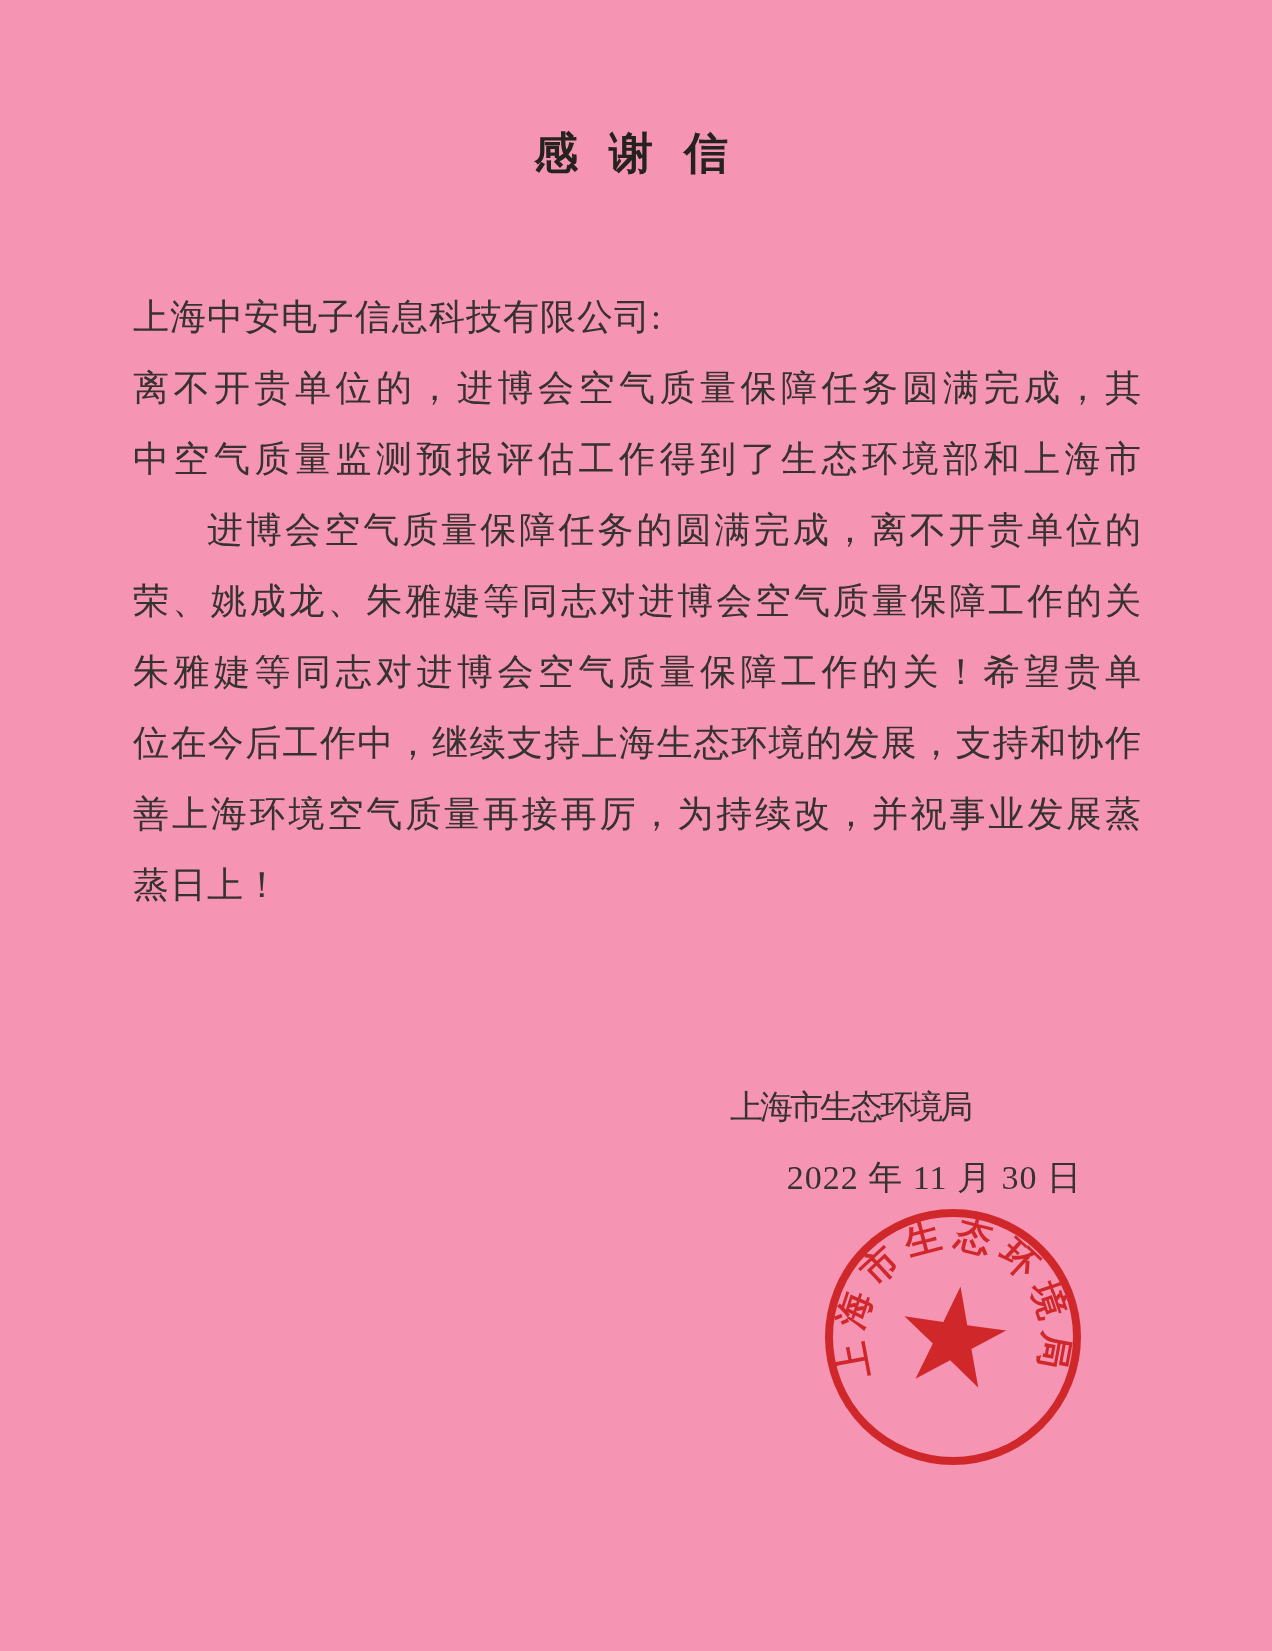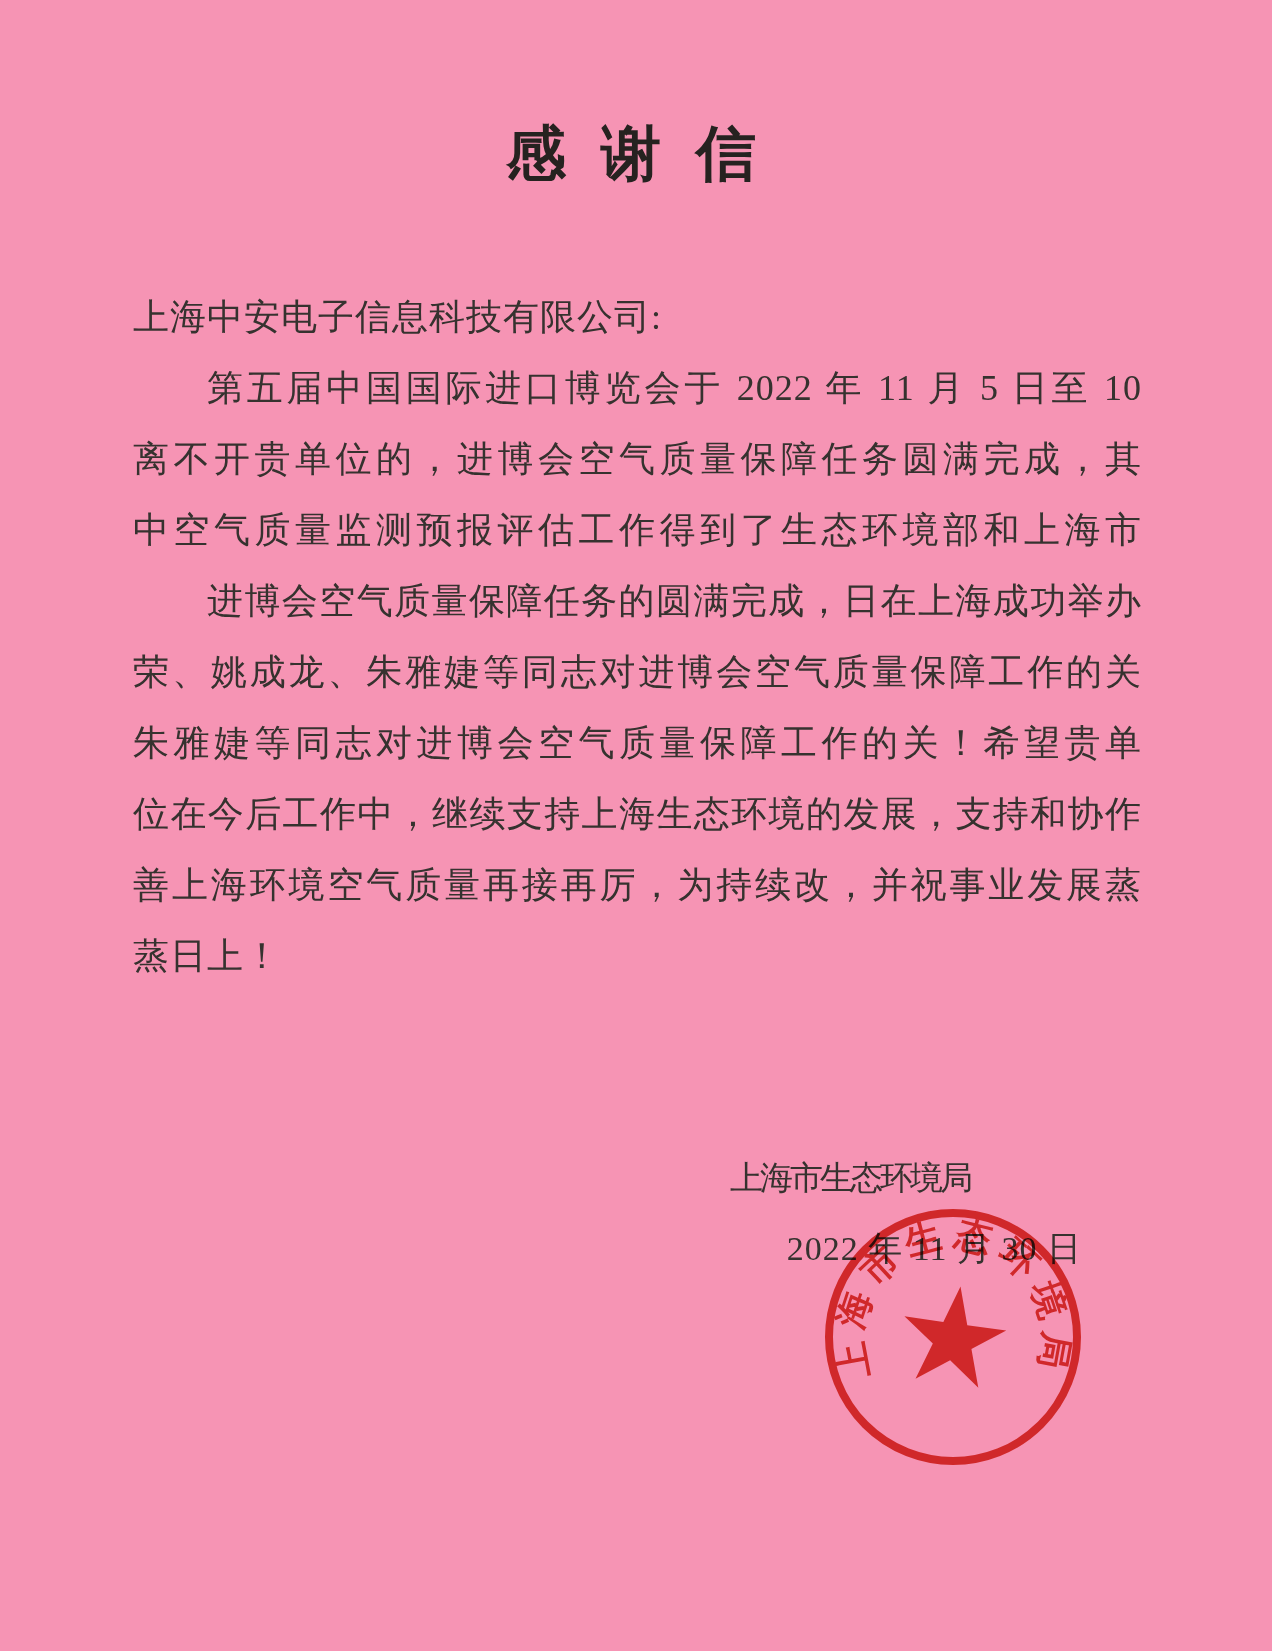--- a/index.html
+++ b/index.html
@@ -9,21 +9,21 @@
     height: 1651px;
     background: #F694B4;
     overflow: hidden;
     font-family: "Liberation Serif", "DejaVu Serif", serif;
     color: #36322F;
   }
   .title {
     margin: 0;
     padding-top: 118px;
     text-align: center;
-    font-size: 60px;
+    font-size: 44px;
     font-weight: bold;
     letter-spacing: 10px;
     color: #262220;
     line-height: 72px;
   }
   .letter-body {
     margin: 92px 130px 0 133px;
     font-size: 36px;
     line-height: 71px;
     letter-spacing: 1px;
@@ -69,27 +69,26 @@
 <body>
 
 <div class="page">
 
   <h1 class="title">感 谢 信</h1>
 
   <div class="letter-body">
     <div class="line left">上海中安电子信息科技有限公司:</div>
 
     <div>
-      <div class="line indent">第五届中国国际进口博览会于 2022 年 11 月 5 日至 10</div>
       <div class="line">离不开贵单位的，进博会空气质量保障任务圆满完成，其</div>
       <div class="line">中空气质量监测预报评估工作得到了生态环境部和上海市</div>
     </div>
 
     <div>
-      <div class="line indent">进博会空气质量保障任务的圆满完成，日在上海成功举办</div>
+      <div class="line indent">进博会空气质量保障任务的圆满完成，离不开贵单位的</div>
       <div class="line">荣、姚成龙、朱雅婕等同志对进博会空气质量保障工作的关</div>
       <div class="line">朱雅婕等同志对进博会空气质量保障工作的关！希望贵单</div>
       <div class="line">位在今后工作中，继续支持上海生态环境的发展，支持和协作</div>
       <div class="line">善上海环境空气质量再接再厉，为持续改，并祝事业发展蒸</div>
       <div class="line left">蒸日上！</div>
     </div>
   </div>
 
   <div class="signature">上海市生态环境局</div>
   <div class="date">2022 年 11 月 30 日</div>

